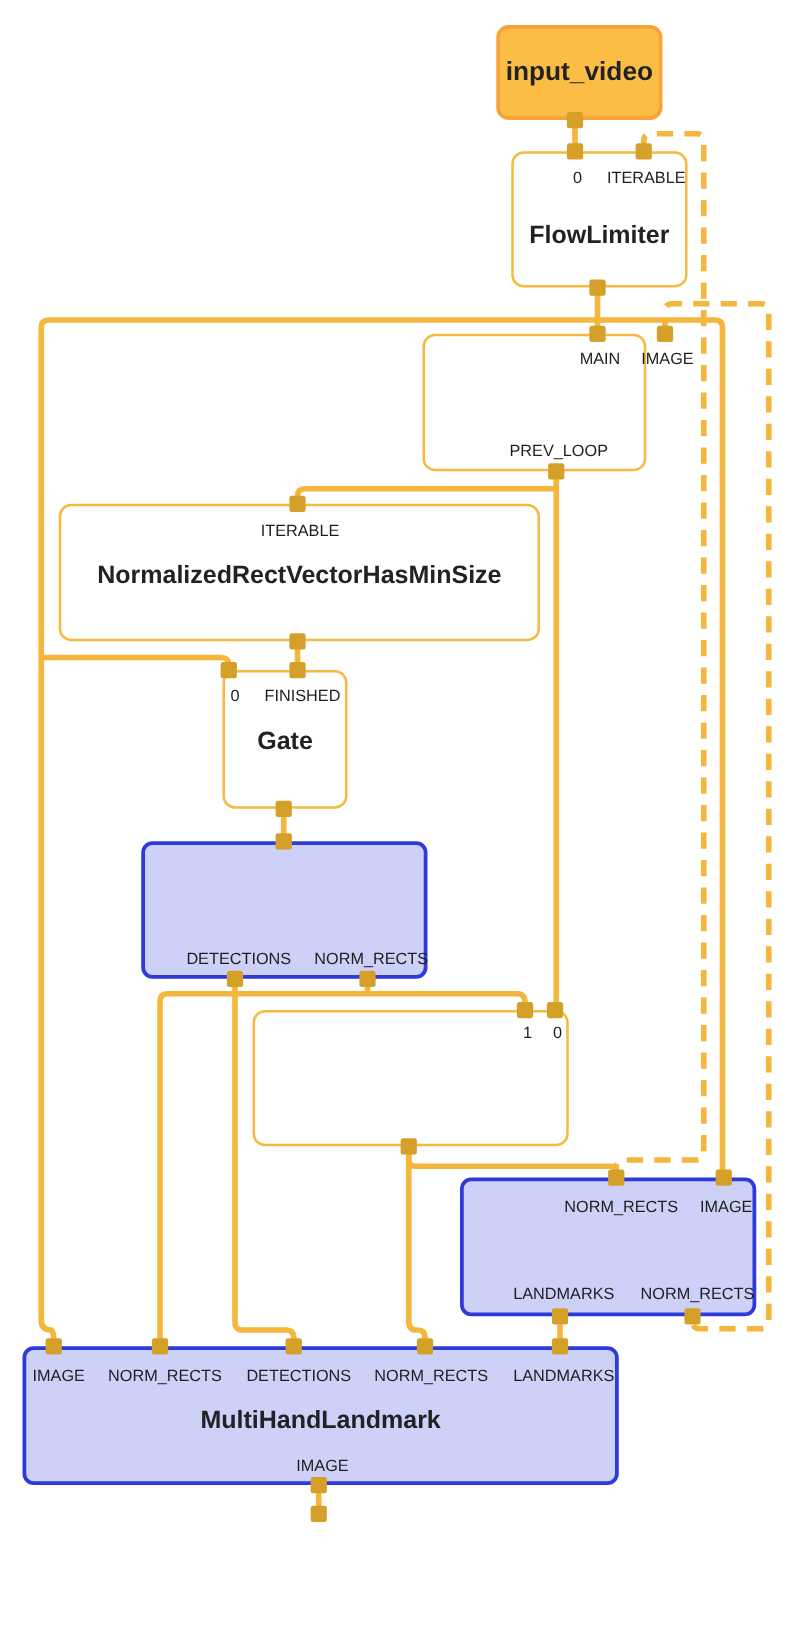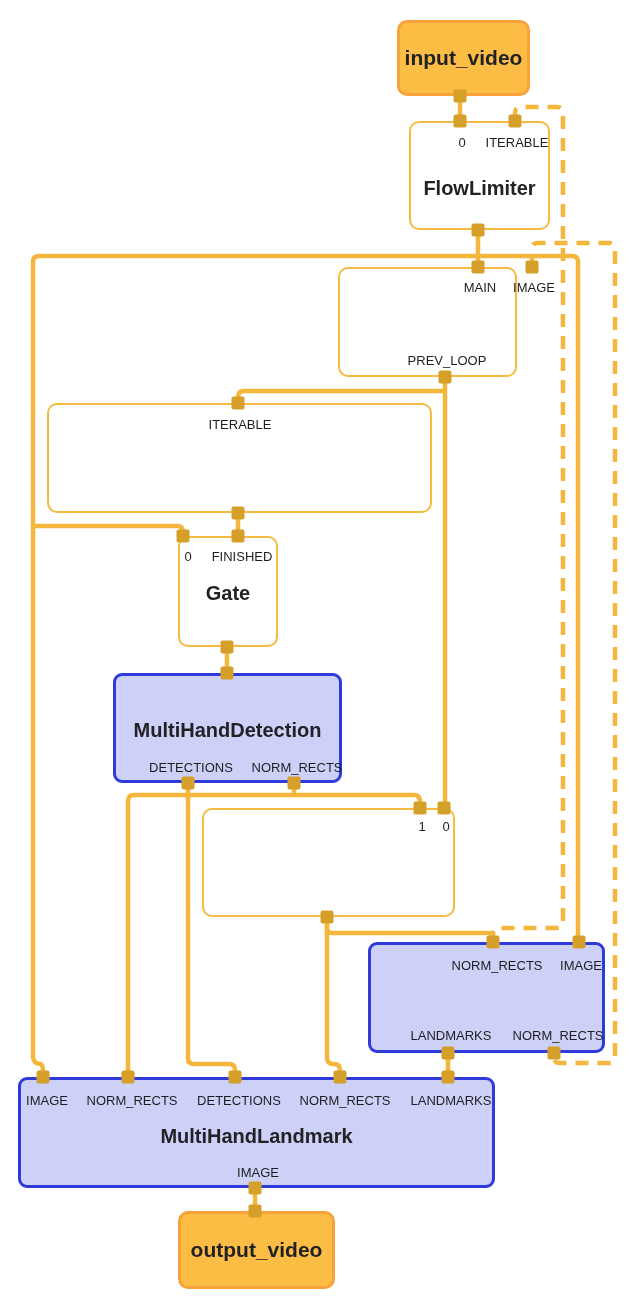--- a/index.html
+++ b/index.html
@@ -66,30 +66,30 @@
   </div>
 
   <div class="node calc" style="left:338px;top:267px;width:179px;height:110px">
     <div class="pl" style="left:140px;top:18px">MAIN</div>
     <div class="pl" style="left:194px;top:18px">IMAGE</div>
     <div class="pl" style="left:107px;top:91px">PREV_LOOP</div>
   </div>
 
   <div class="node calc" style="left:47px;top:403px;width:385px;height:110px">
     <div class="pl" style="left:191px;top:19px">ITERABLE</div>
+    <div class="title" style="top:45px">NormalizedRectVectorHasMinSize</div>
   </div>
 
   <div class="node calc" style="left:178px;top:536px;width:100px;height:111px">
     <div class="pl" style="left:8px;top:18px">0</div>
     <div class="pl" style="left:62px;top:18px">FINISHED</div>
     <div class="title" style="top:45px">Gate</div>
   </div>
 
   <div class="node sub" style="left:113px;top:673px;width:229px;height:110px">
-    <div class="title" style="top:44px">MultiHandDetection</div>
     <div class="pl" style="left:75px;top:91px">DETECTIONS</div>
     <div class="pl" style="left:181px;top:91px">NORM_RECTS</div>
   </div>
 
   <div class="node calc" style="left:202px;top:808px;width:253px;height:109px">
     <div class="pl" style="left:218px;top:16px">1</div>
     <div class="pl" style="left:242px;top:16px">0</div>
   </div>
 
   <div class="node sub" style="left:368px;top:942px;width:237px;height:111px">
@@ -102,23 +102,20 @@
   <div class="node sub" style="left:18px;top:1077px;width:477px;height:111px">
     <div class="pl" style="left:26px;top:20px">IMAGE</div>
     <div class="pl" style="left:111px;top:20px">NORM_RECTS</div>
     <div class="pl" style="left:218px;top:20px">DETECTIONS</div>
     <div class="pl" style="left:324px;top:20px">NORM_RECTS</div>
     <div class="pl" style="left:430px;top:20px">LANDMARKS</div>
     <div class="title" style="top:46px">MultiHandLandmark</div>
     <div class="pl" style="left:237px;top:92px">IMAGE</div>
   </div>
 
-  <div class="node stream" style="left:178px;top:1211px;width:157px;height:78px">
-    <div class="title">output_video</div>
-  </div>
 
   <svg class="layer ports-layer" width="634" height="1306" viewBox="0 0 634 1306">
     <rect class="portsq" x="453.5" y="89.5" width="13" height="13" rx="2"></rect>
     <rect class="portsq" x="453.5" y="114.5" width="13" height="13" rx="2"></rect>
     <rect class="portsq" x="508.5" y="114.5" width="13" height="13" rx="2"></rect>
     <rect class="portsq" x="471.5" y="223.5" width="13" height="13" rx="2"></rect>
     <rect class="portsq" x="471.5" y="260.5" width="13" height="13" rx="2"></rect>
     <rect class="portsq" x="525.5" y="260.5" width="13" height="13" rx="2"></rect>
     <rect class="portsq" x="438.5" y="370.5" width="13" height="13" rx="2"></rect>
     <rect class="portsq" x="231.5" y="396.5" width="13" height="13" rx="2"></rect>

